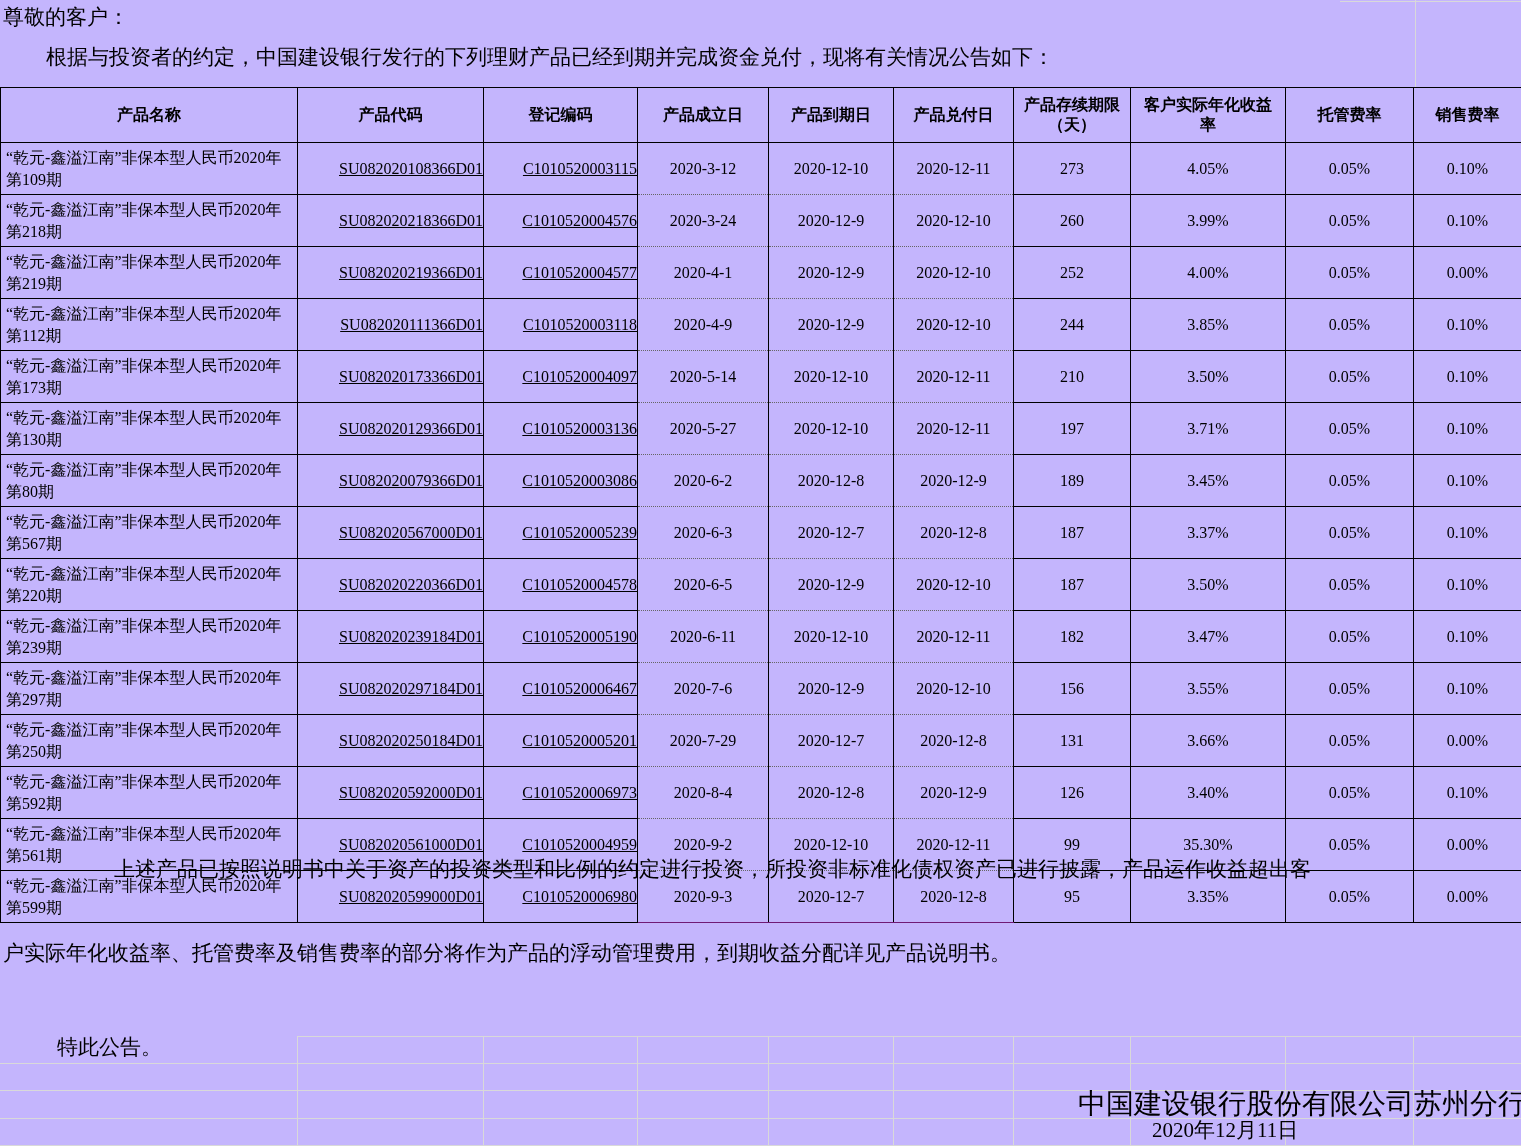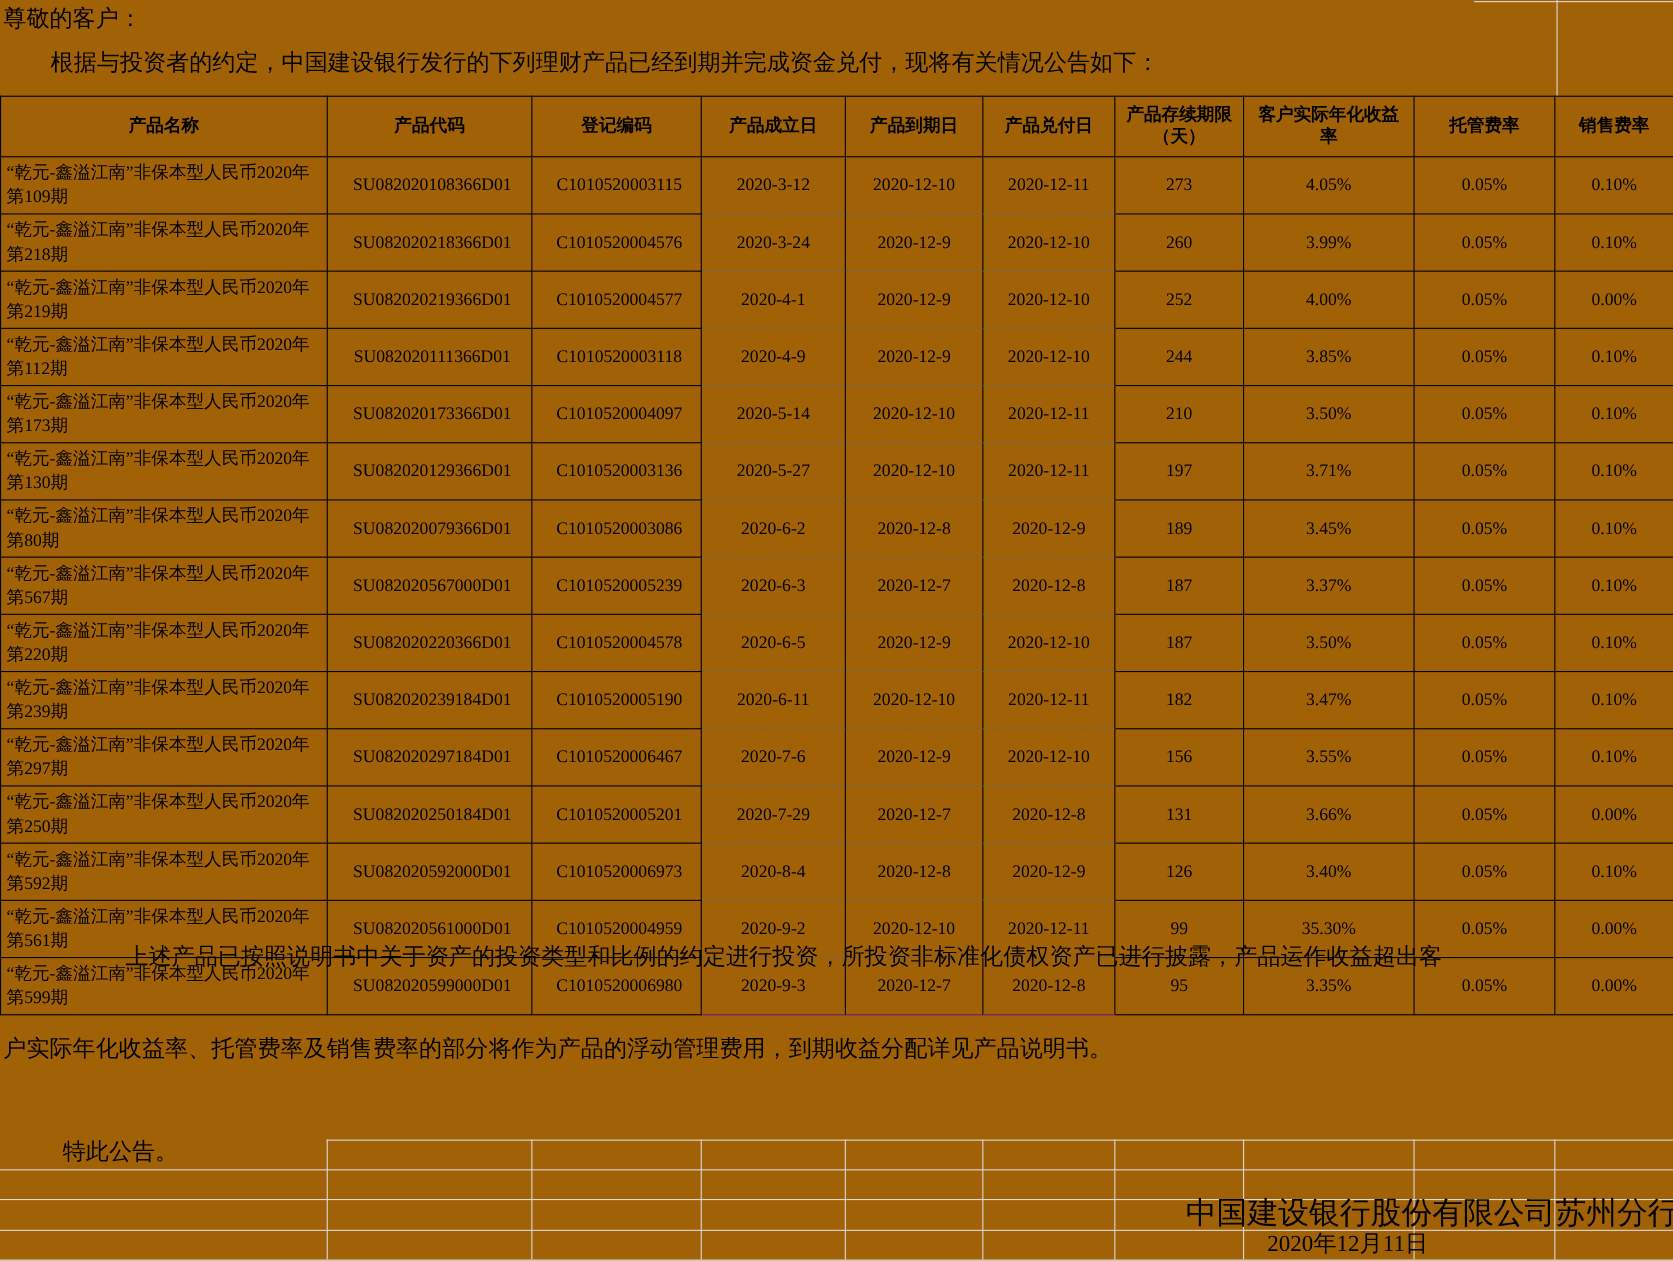--- a/index.html
+++ b/index.html
@@ -1,33 +1,33 @@
 <!DOCTYPE html>
 <html><head>
 <meta charset="utf-8">
 <style>
   html,body{margin:0;padding:0;background:#fff;}
-  .page{position:relative;width:1521px;height:1146px;background:#a16207;overflow:hidden;
+  .page{position:relative;width:1521px;height:1146px;background:#c4b5fd;overflow:hidden;
         font-family:"Liberation Serif","DejaVu Serif",serif;color:#000;}
   .txt{position:absolute;white-space:nowrap;font-size:21px;line-height:22px;}
   #greeting{left:3px;top:6px;}
   #intro{left:46px;top:46px;}
   #para1{left:114px;top:858px;}
   #para2{left:3px;top:942px;}
   #para3{left:71px;top:996px;}
   #para4{left:57px;top:1036px;}
   #org{left:1078px;top:1093px;font-size:28px;}
   #docdate{left:1152px;top:1119px;font-size:21px;}
 
   table.tbl{position:absolute;left:0;top:87px;width:1521px;border-collapse:collapse;
             table-layout:fixed;}
   .tbl th,.tbl td{border:1px solid #000;font-size:16px;padding:0;overflow:hidden;color:#000;}
   .tbl th{font-weight:bold;height:50px;text-align:center;line-height:20px;padding:2px;}
   .tbl td{height:47px;text-align:center;}
-  .tbl td.left{text-align:center;padding-left:5px;}
+  .tbl td.left{text-align:right;padding-left:5px;text-decoration:underline;}
   .tbl td.name{text-align:left;padding:2px 2px 2px 5px;line-height:22px;}
   .tbl td.dot{border-top:1px dotted #666;border-bottom:1px dotted #666;}
   .tbl tbody tr:last-child td.dot{border-bottom:1px solid #701a75;}
 
   .gl{position:absolute;background:#d9d9d9;}
   .gl.h{height:1px;}
   .gl.v{width:1px;}
 </style>
 </head>
 <body>

